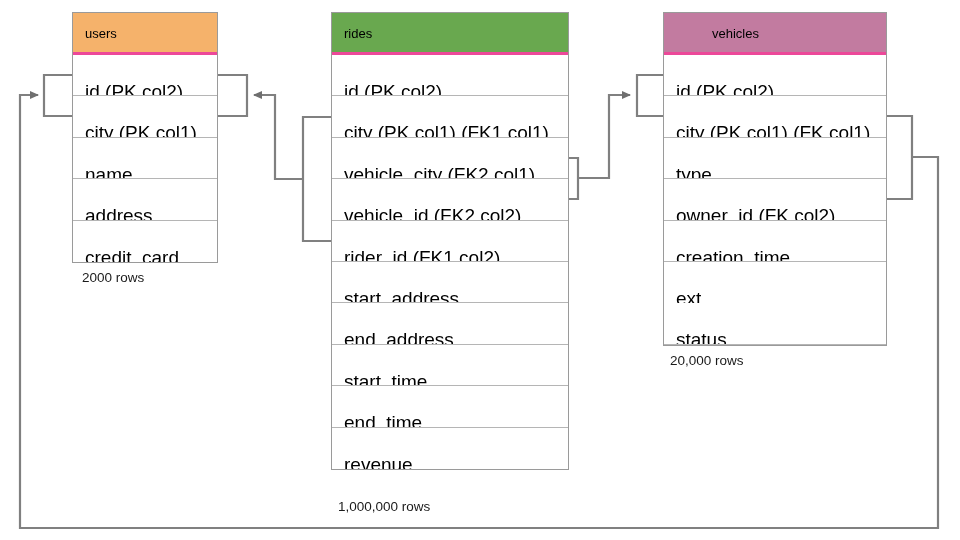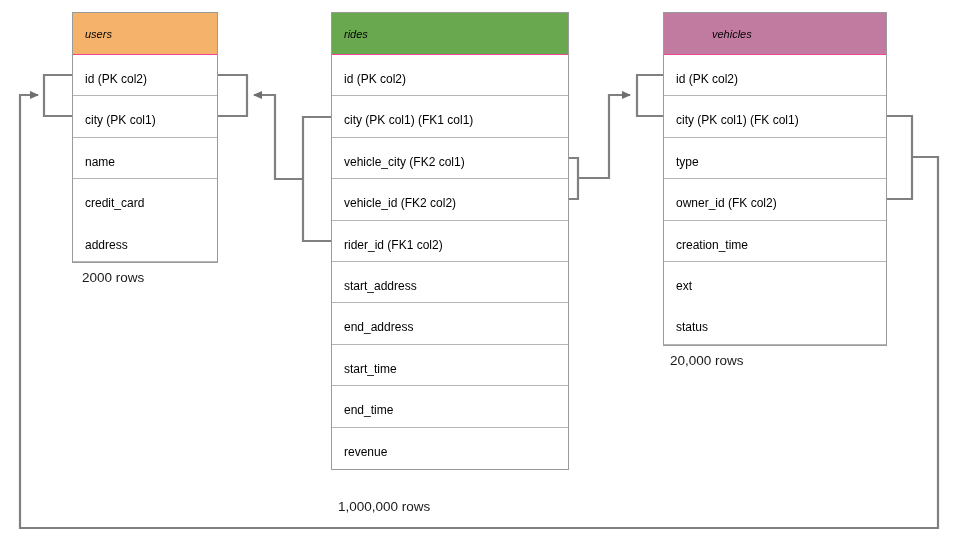--- a/index.html
+++ b/index.html
@@ -19,33 +19,32 @@
     position: absolute;
     box-sizing: border-box;
     border: 1px solid #9a9a9a;
     background: #ffffff;
   }
   .er-header {
     box-sizing: border-box;
     height: 42px;
     line-height: 42px;
     padding: 0 0 0 12px;
-    font-size: 11px;
+    font-size: 13px;
     color: #000000;
-    border-bottom: 1px solid #ec4899;
+    border-bottom: 3px solid #ec4899;
     white-space: nowrap;
     overflow: hidden;
-    font-style: italic;
   }
   .er-row {
     box-sizing: border-box;
     height: 41.4px;
     line-height: 41.4px;
-    padding: 4px 0 0 12px;
-    font-size: 12px;
+    padding: 16px 0 0 12px;
+    font-size: 19px;
     color: #000000;
     border-bottom: 1px solid #b5b5b5;
     white-space: nowrap;
     overflow: hidden;
   }
   .er-row.last {
     border-bottom: none;
   }
   .er-rowcount {
     position: absolute;
@@ -94,22 +93,22 @@
 
       <path d="M912,157 L938,157 L938,528 L20,528 L20,95 L38,95" marker-end="url(#arrow)"></path>
     </g>
   </svg>
 
   <div class="er-table" style="left:72px; top:12px; width:146px;">
     <div class="er-header" style="background:#f5b26b;">users</div>
     <div class="er-row">id (PK col2)</div>
     <div class="er-row">city (PK col1)</div>
     <div class="er-row">name</div>
+    <div class="er-row">address</div>
     <div class="er-row last">credit_card</div>
-    <div class="er-row">address</div>
   </div>
   <div class="er-rowcount" style="left:82px; top:270px;text-align:right;">2000 rows</div>
 
   <div class="er-table" style="left:331px; top:12px; width:238px;">
     <div class="er-header" style="background:#69a84f;">rides</div>
     <div class="er-row">id (PK col2)</div>
     <div class="er-row">city (PK col1) (FK1 col1)</div>
     <div class="er-row">vehicle_city (FK2 col1)</div>
     <div class="er-row">vehicle_id (FK2 col2)</div>
     <div class="er-row">rider_id (FK1 col2)</div>

